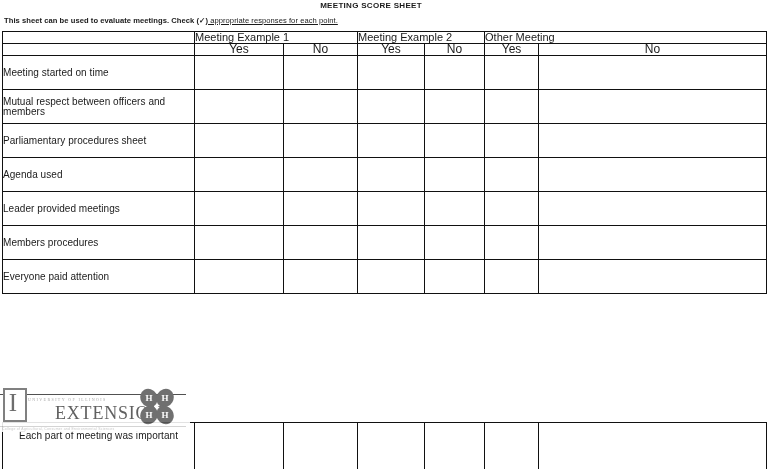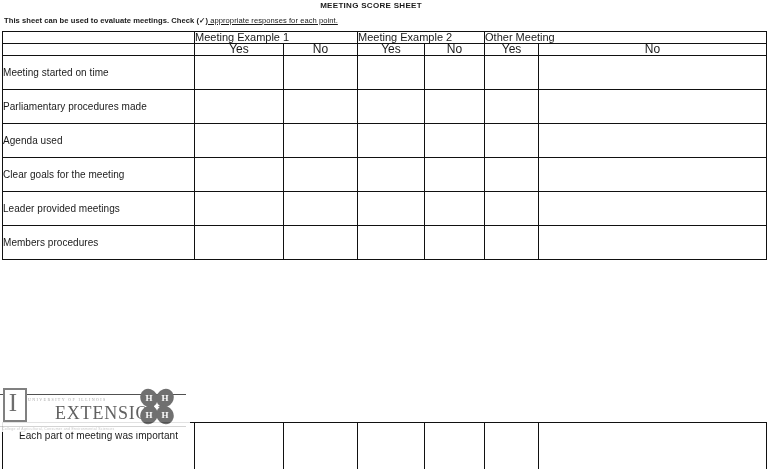--- a/index.html
+++ b/index.html
@@ -246,57 +246,66 @@
       <tr class="body-row">
         <td class="row-label">Meeting started on time</td>
         <td></td>
         <td></td>
         <td></td>
         <td></td>
         <td></td>
         <td></td>
       </tr>
       <tr class="body-row">
-        <td class="row-label">Parliamentary procedures made</td>
+        <td class="row-label">Mutual respect between officers and members</td>
+        <td></td>
+        <td></td>
+        <td></td>
+        <td></td>
+        <td></td>
+        <td></td>
+      </tr>
+      <tr class="body-row">
+        <td class="row-label">Parliamentary procedures sheet</td>
         <td></td>
         <td></td>
         <td></td>
         <td></td>
         <td></td>
         <td></td>
       </tr>
       <tr class="body-row">
         <td class="row-label">Agenda used</td>
         <td></td>
         <td></td>
         <td></td>
         <td></td>
         <td></td>
         <td></td>
       </tr>
       <tr class="body-row">
-        <td class="row-label">Clear goals for the meeting</td>
-        <td></td>
-        <td></td>
-        <td></td>
-        <td></td>
-        <td></td>
-        <td></td>
-      </tr>
-      <tr class="body-row">
         <td class="row-label">Leader provided meetings</td>
         <td></td>
         <td></td>
         <td></td>
         <td></td>
         <td></td>
         <td></td>
       </tr>
       <tr class="body-row">
         <td class="row-label">Members procedures</td>
+        <td></td>
+        <td></td>
+        <td></td>
+        <td></td>
+        <td></td>
+        <td></td>
+      </tr>
+      <tr class="body-row">
+        <td class="row-label">Everyone paid attention</td>
         <td></td>
         <td></td>
         <td></td>
         <td></td>
         <td></td>
         <td></td>
       </tr>
     </tbody>
   </table>
 

